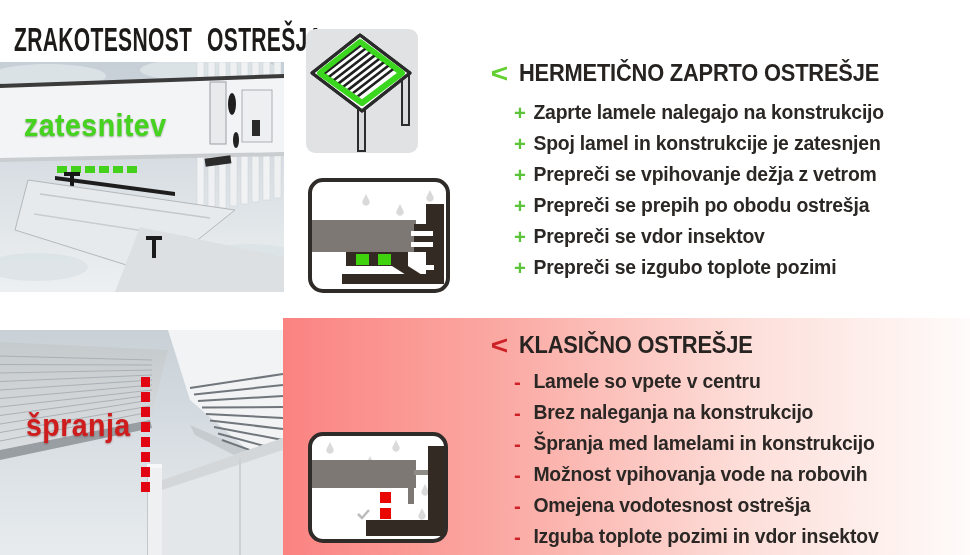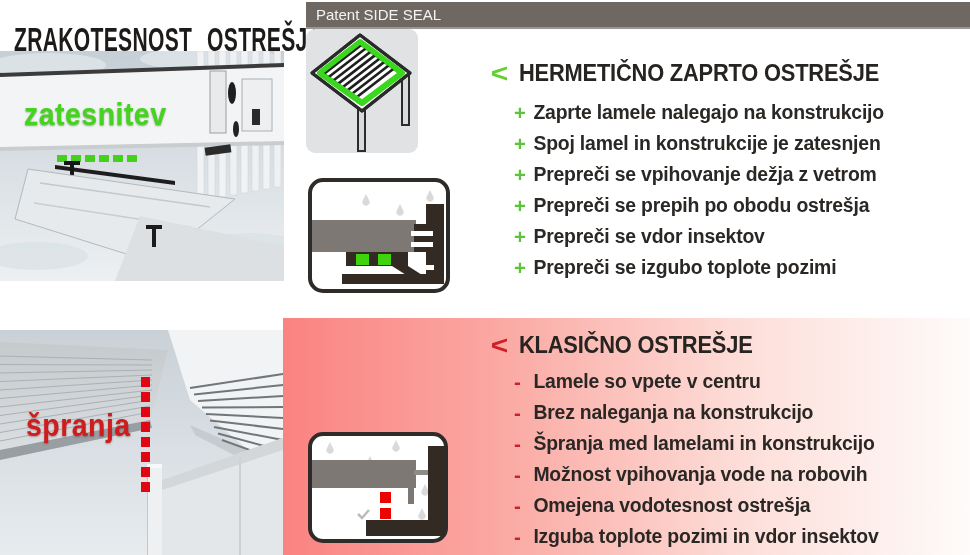--- a/index.html
+++ b/index.html
@@ -12,21 +12,21 @@
   .title{position:absolute;left:14px;top:20px;font-size:34px;font-weight:bold;color:#1d1b19;
     transform:scaleX(.62);transform-origin:0 0;white-space:nowrap;word-spacing:14px;letter-spacing:.5px;}
 
   .patent-bar{position:absolute;left:306px;top:2px;width:664px;height:25px;background:#6e6762;
     border-bottom:2px solid #9a9792;box-sizing:content-box;}
   .patent-bar span{display:block;padding-left:10px;line-height:25px;font-size:15px;color:#f5f3f1;}
 
   .pergola-card{position:absolute;left:306px;top:29px;width:112px;height:124px;
     background:#e1e2e4;border-radius:9px;}
 
-  .photo-top{position:absolute;left:0;top:51px;width:284px;height:162px;}
+  .photo-top{position:absolute;left:0;top:62px;width:284px;height:162px;}
   .photo-bottom{position:absolute;left:0;top:330px;width:283px;height:237px;}
   .photo-top svg,.photo-bottom svg{display:block;}
 
   .label-green{position:absolute;left:24px;top:46px;font-size:31px;font-weight:bold;color:#46d31f;
     text-shadow:0 1px 2px rgba(15,60,5,.45);transform:scaleX(.92);transform-origin:0 0;letter-spacing:.5px;}
   .label-red{position:absolute;left:26px;top:78px;font-size:31px;font-weight:bold;color:#ce1d1c;
     text-shadow:0 1px 2px rgba(90,10,10,.4);transform:scaleX(.92);transform-origin:0 0;letter-spacing:.5px;}
 
   .diagram-1{position:absolute;left:308px;top:178px;width:142px;height:115px;}
   .diagram-2{position:absolute;left:308px;top:432px;width:140px;height:111px;}
@@ -50,23 +50,20 @@
 </style>
 </head>
 <body>
 
 <div class="slide">
 
   <div class="pink-panel"></div>
 
   <div class="title">ZRAKOTESNOST OSTREŠJA</div>
 
-  <div class="patent-bar">
-    <span>Patent SIDE SEAL</span>
-  </div>
 
   <div class="pergola-card">
     <svg width="112" height="124" viewBox="0 0 112 124">
       <defs>
         <clipPath id="clipStripes">
             <polygon points="54,16 92,44 56,70 18,44"></polygon>
           </clipPath>
       </defs>
       <rect x="96" y="46" width="7" height="50" fill="#d8dadc" stroke="#2c2c2c" stroke-width="2"></rect>
       <rect x="52" y="80" width="7" height="42" fill="#d8dadc" stroke="#2c2c2c" stroke-width="2"></rect>

